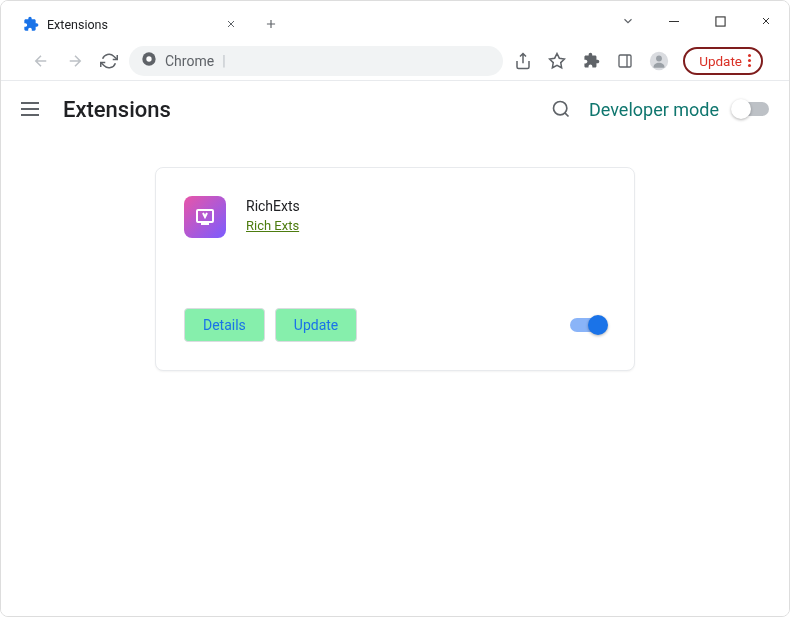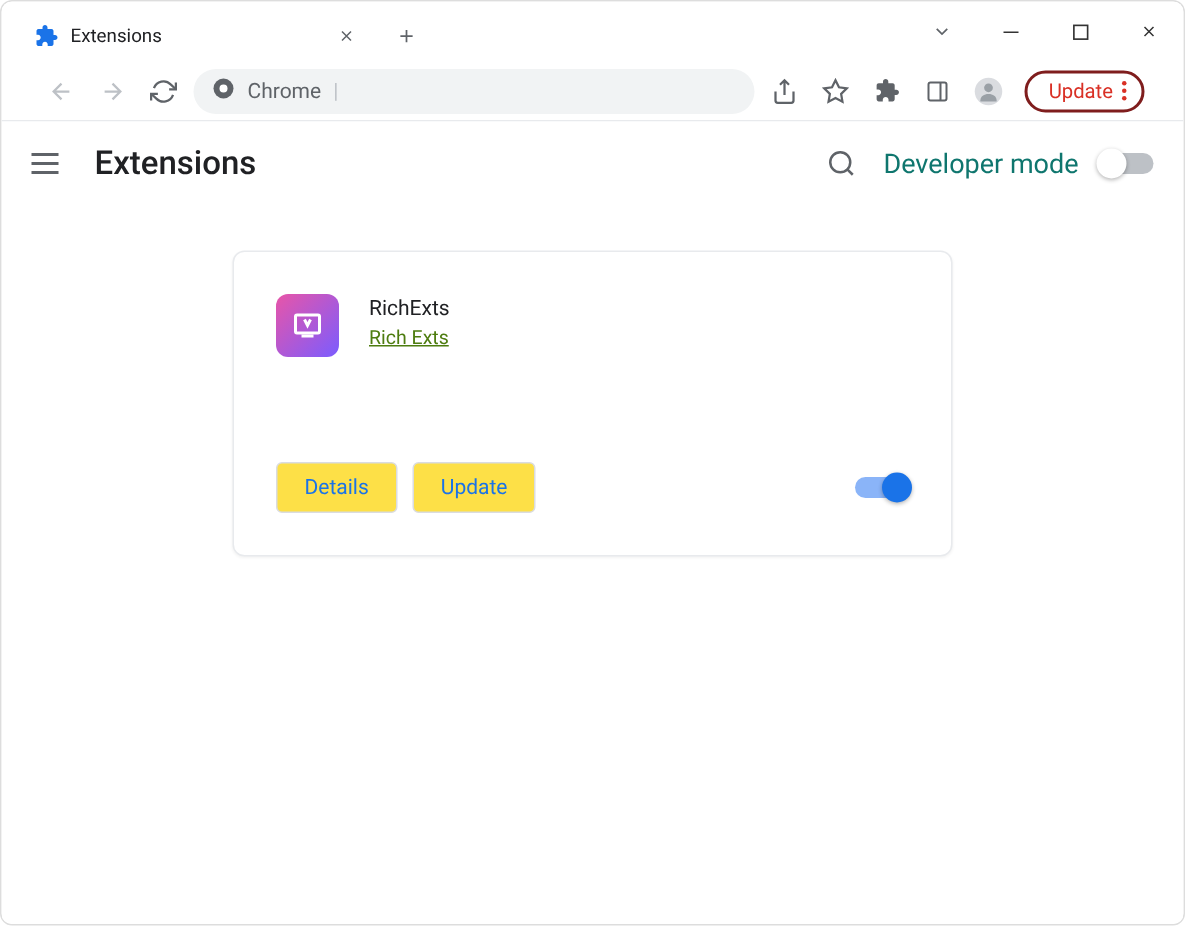--- a/index.html
+++ b/index.html
@@ -44,21 +44,21 @@
 .toggle.on::after { left: auto; right: -2px; background: #1a73e8; }
 
 .ext-container { display: flex; justify-content: center; padding: 30px 20px; }
 .ext-card { width: 480px; background: #fff; border: 1px solid #e8eaed; border-radius: 8px; padding: 28px; box-shadow: 0 1px 2px rgba(0,0,0,0.05); }
 .ext-top { display: flex; gap: 20px; margin-bottom: 70px; }
 .ext-icon { width: 42px; height: 42px; border-radius: 8px; background: linear-gradient(135deg, #e855a8, #7b5cff); display: flex; align-items: center; justify-content: center; }
 .ext-info { padding-top: 2px; }
 .ext-name { font-size: 14px; color: #202124; margin-bottom: 4px; }
 .ext-desc { font-size: 13px; color: #4d7c0f; text-decoration: underline; }
 .ext-bottom { display: flex; align-items: center; gap: 10px; }
-.ext-btn { border: 1px solid #dadce0; border-radius: 4px; background: #fde047; color: #1a73e8; padding: 8px 18px; font-size: 14px; cursor: pointer; }
+.ext-btn { border: 1px solid #dadce0; border-radius: 4px; background: #86efac; color: #1a73e8; padding: 8px 18px; font-size: 14px; cursor: pointer; }
 .ext-toggle-wrap { margin-left: auto; }
 </style>
 </head>
 <body>
 
 <div class="tab-bar">
   <div class="tab">
     <span class="tab-favicon">
       <svg width="16" height="16" viewBox="0 0 24 24" fill="#1a73e8">
           <path d="M20.5 11H19V7c0-1.1-.9-2-2-2h-4V3.5C13 2.12 11.88 1 10.5 1S8 2.12 8 3.5V5H4c-1.1 0-2 .9-2 2v3.8h1.5c1.49 0 2.7 1.21 2.7 2.7s-1.21 2.7-2.7 2.7H2V20c0 1.1.9 2 2 2h3.8v-1.5c0-1.49 1.21-2.7 2.7-2.7s2.7 1.21 2.7 2.7V22H17c1.1 0 2-.9 2-2v-4h1.5c1.38 0 2.5-1.12 2.5-2.5S21.88 11 20.5 11z"></path>

